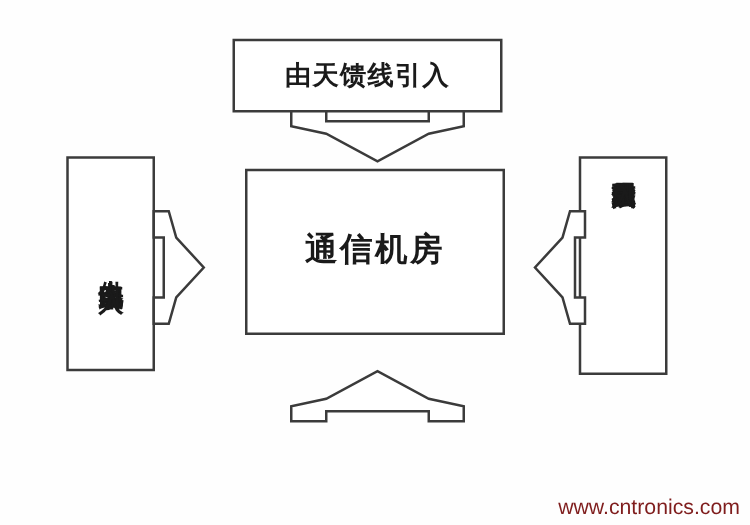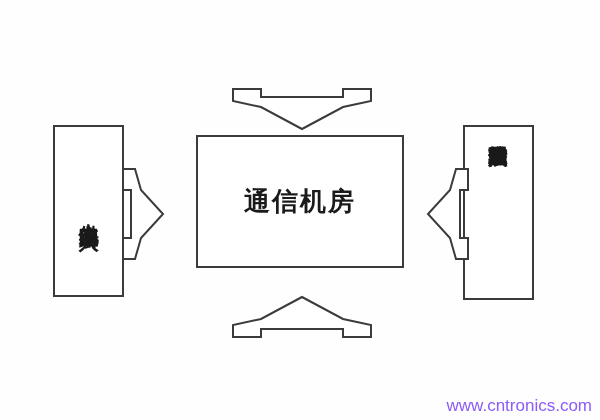--- a/index.html
+++ b/index.html
@@ -50,20 +50,21 @@
   #box-top .node-label {
     font-size: 21px;
   }
 
   
   #box-center {
     left: 196px;
     top: 135px;
     width: 208px;
     height: 133px;
+    font-family: Liberation Mono, monospace;
   }
   #box-center .node-label {
     font-size: 26px;
     letter-spacing: 2px;
   }
 
   
   #box-bottom {
     left: 187px;
     top: 334px;
@@ -128,31 +129,34 @@
   #arrow-bottom-up  { left: 232px; top: 294px; }
   #arrow-left-right { left: 122px; top: 168px; }
   #arrow-right-left { left: 425px; top: 168px; }
 
   
   #watermark {
     position: absolute;
     right: 8px;
     bottom: 4px;
     font-size: 17px;
-    color: #8b5cf6;
+    color: #7f1d1d;
     font-family: "Liberation Sans", sans-serif;
     letter-spacing: 0px;
     user-select: none;
   }
 </style>
 </head>
 <body>
 
 <div id="diagram-canvas">
 
+  <div class="node-box" id="box-top">
+    <span class="node-label">由天馈线引入</span>
+  </div>
 
   <div class="arrow" id="arrow-top-down">
     <svg width="140" height="44" viewBox="0 0 140 44">
       <polygon class="arrow-outline" points="1,1 1,13 29,19 70,41 111,19 139,13 139,1 111,1 111,9 29,9 29,1"></polygon>
     </svg>
   </div>
 
   <div class="node-box" id="box-left">
     <span class="node-label">由供电线路引入</span>
   </div>

